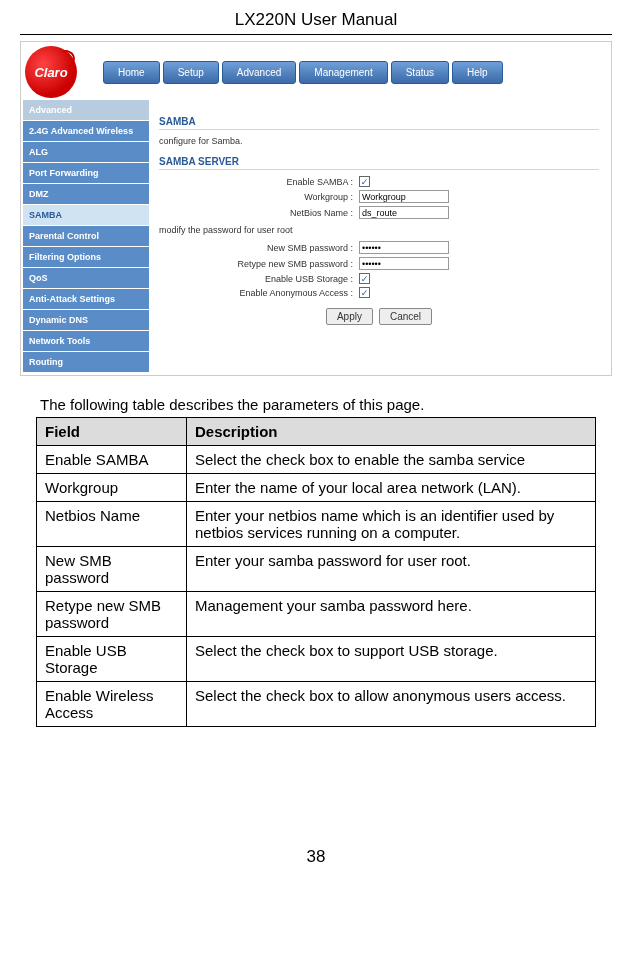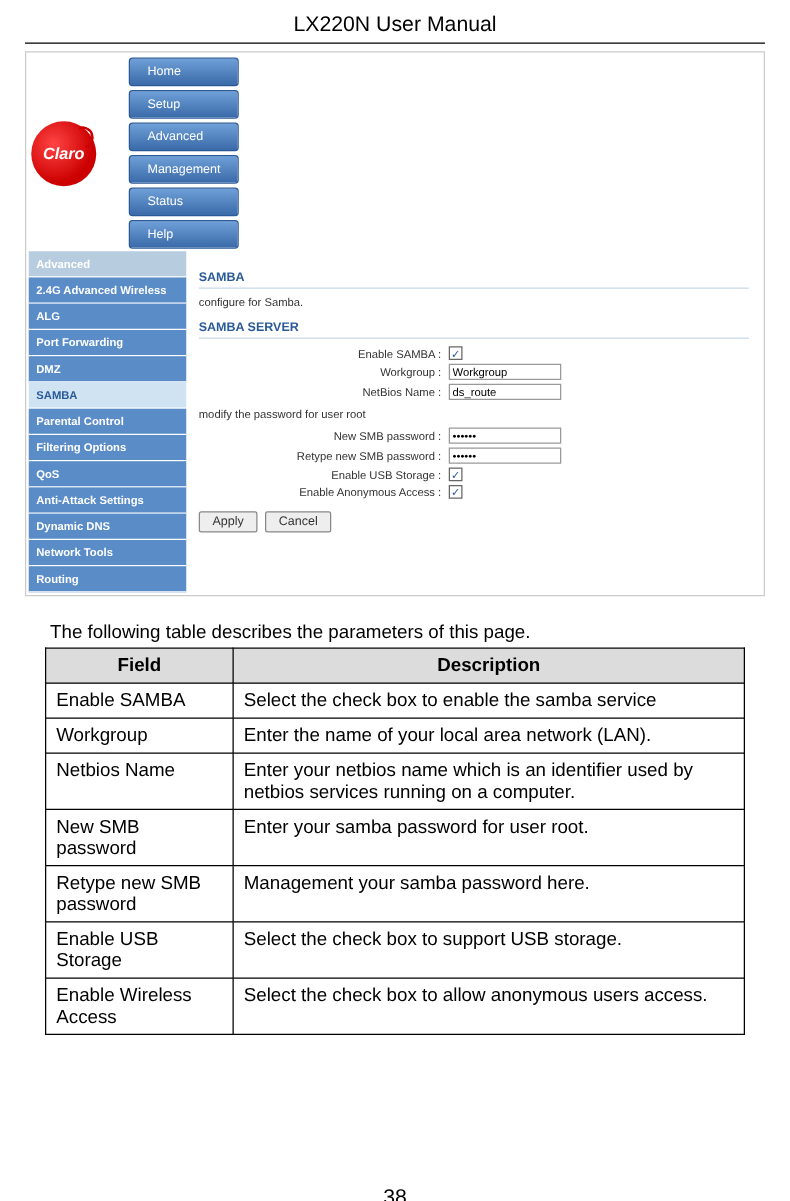--- a/index.html
+++ b/index.html
@@ -36,21 +36,21 @@
     display: flex; align-items: center; justify-content: center;
     color: #fff; font-style: italic; font-weight: bold; font-size: 13px;
     position: relative;
   }
   .logo::after {
     content: ""; position: absolute; top: 4px; right: 2px;
     width: 14px; height: 14px; border: 2px solid #c00; border-left-color: transparent;
     border-bottom-color: transparent; border-radius: 50%; transform: rotate(25deg);
   }
   .navbar {
-    display: flex; gap: 3px; margin-left: 20px; flex-direction: column;
+    display: flex; gap: 3px; margin-left: 20px;
   }
   .navbtn {
     background: linear-gradient(#6fa0d8, #3a6aa8);
     color: #fff; font-size: 10px; padding: 5px 14px; border-radius: 3px;
     border: 1px solid #2a5a98;
   }
   .main-area { display: flex; }
   .sidebar {
     width: 126px; display: flex; flex-direction: column;
   }
@@ -76,38 +76,38 @@
     width: 200px; text-align: right; padding-right: 6px;
   }
   .form-input {
     border: 1px solid #999; padding: 0px 2px; font-size: 9px; height: 13px; width: 90px;
   }
   .chk {
     width: 11px; height: 11px; border: 1px solid #666; display: inline-flex;
     align-items: center; justify-content: center; font-size: 9px; color: #2a5a98;
   }
   .btn-row {
-    display: flex; gap: 6px; justify-content: flex-start; margin-top: 10px;
+    display: flex; gap: 6px; justify-content: center; margin-top: 10px;
   }
   .btn {
     border: 1px solid #888; background: #eee; padding: 2px 10px; font-size: 10px;
     border-radius: 2px;
   }
 
   .intro-line {
     font-size: 15px; margin-bottom: 4px; margin-left: 20px;
   }
   table.desc {
     width: 560px; border-collapse: collapse; margin: 0 auto; font-size: 15px;
   }
   table.desc th, table.desc td {
     border: 1px solid #000; padding: 5px 8px; vertical-align: top;
   }
   table.desc th {
-    background: #dcdcdc; text-align: center; font-weight: bold;
+    background: #dcdcdc; text-align: left; font-weight: bold;
   }
   table.desc td:first-child { width: 150px; }
   .page-num {
     text-align: center; font-size: 17px; margin-top: 120px;
   }
 </style>
 </head>
 <body>
 
 <div class="page-title-row">LX220N User Manual</div>

